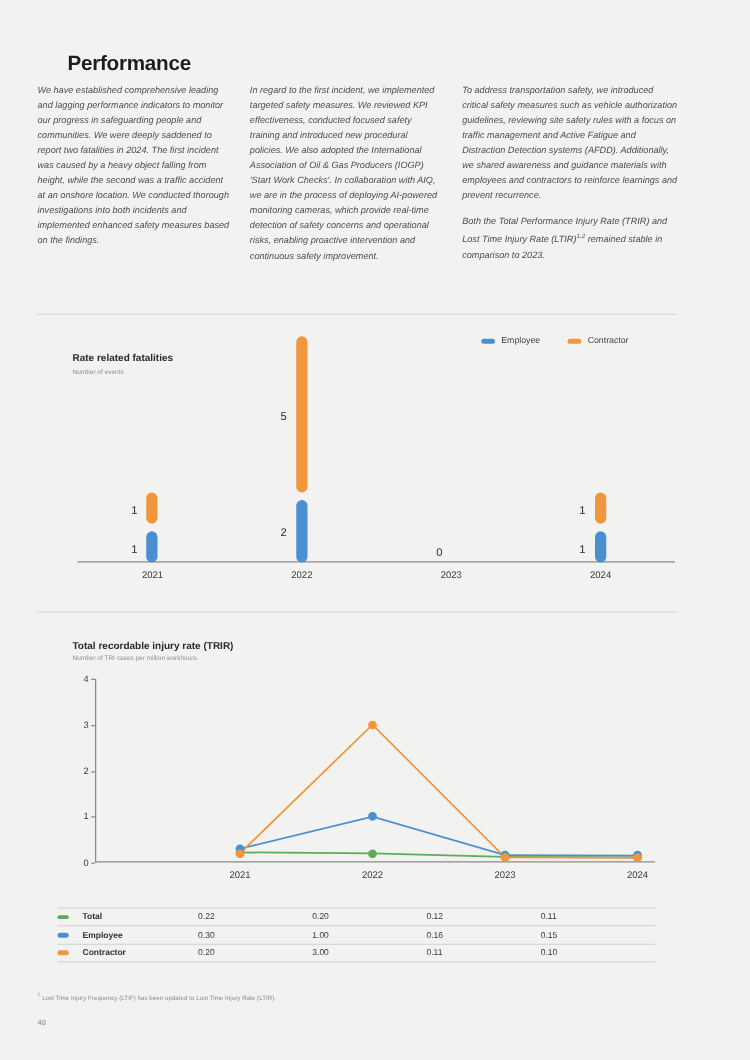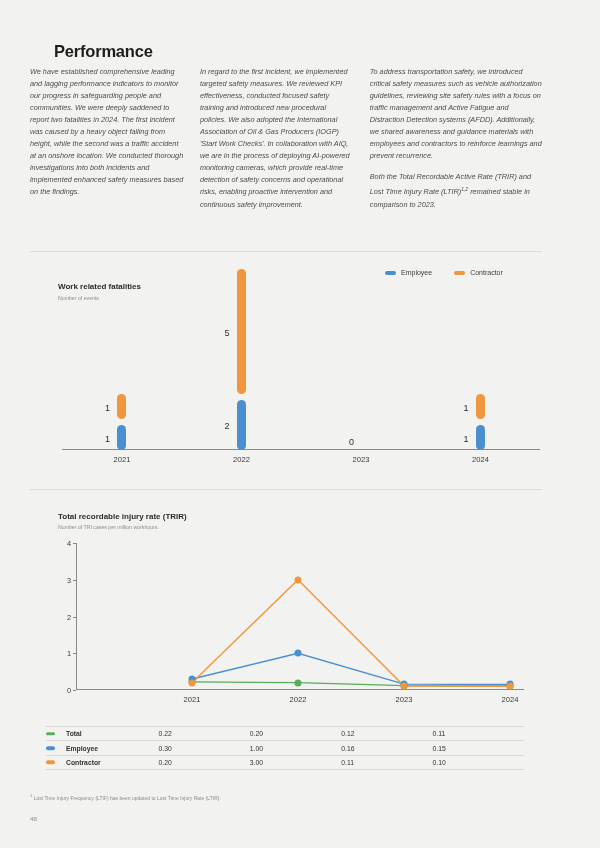--- a/index.html
+++ b/index.html
@@ -230,27 +230,27 @@
 
   <div class="cols">
     <div class="col c1">
       <p>We have established comprehensive leading and lagging performance indicators to monitor our progress in safeguarding people and communities. We were deeply saddened to report two fatalities in 2024. The first incident was caused by a heavy object falling from height, while the second was a traffic accident at an onshore location. We conducted thorough investigations into both incidents and implemented enhanced safety measures based on the findings.</p>
     </div>
     <div class="col c2">
       <p>In regard to the first incident, we implemented targeted safety measures. We reviewed KPI effectiveness, conducted focused safety training and introduced new procedural policies. We also adopted the International Association of Oil &amp; Gas Producers (IOGP) 'Start Work Checks'. In collaboration with AIQ, we are in the process of deploying AI-powered monitoring cameras, which provide real-time detection of safety concerns and operational risks, enabling proactive intervention and continuous safety improvement.</p>
     </div>
     <div class="col c3">
       <p>To address transportation safety, we introduced critical safety measures such as vehicle authorization guidelines, reviewing site safety rules with a focus on traffic management and Active Fatigue and Distraction Detection systems (AFDD). Additionally, we shared awareness and guidance materials with employees and contractors to reinforce learnings and prevent recurrence.</p>
-      <p><span>Both the Total Recordable Active Rate (TRIR) and Lost Time Injury Rate (LTIR)</span><sup>1,2</sup> <span>remained stable in comparison to 2023.</span></p>
+      <p><span>Both the Total Performance Injury Rate (TRIR) and Lost Time Injury Rate (LTIR)</span><sup>1,2</sup> <span>remained stable in comparison to 2023.</span></p>
     </div>
   </div>
 
   <div class="divider" id="div-1"></div>
 
-  <div class="chart-title" style="left:58px; top:282px;">Work related fatalities</div>
+  <div class="chart-title" style="left:58px; top:282px;">Rate related fatalities</div>
   <div class="chart-sub" style="left:58px; top:295px;">Number of events</div>
 
   <div class="legend">
     <div class="legend-item">
       <span class="legend-swatch" id="lg-sw-0" style="background: rgb(74, 143, 208);"></span>
       <span class="legend-label">Employee</span>
     </div>
     <div class="legend-item">
       <span class="legend-swatch" id="lg-sw-1" style="background: rgb(240, 150, 60);"></span>
       <span class="legend-label">Contractor</span>

